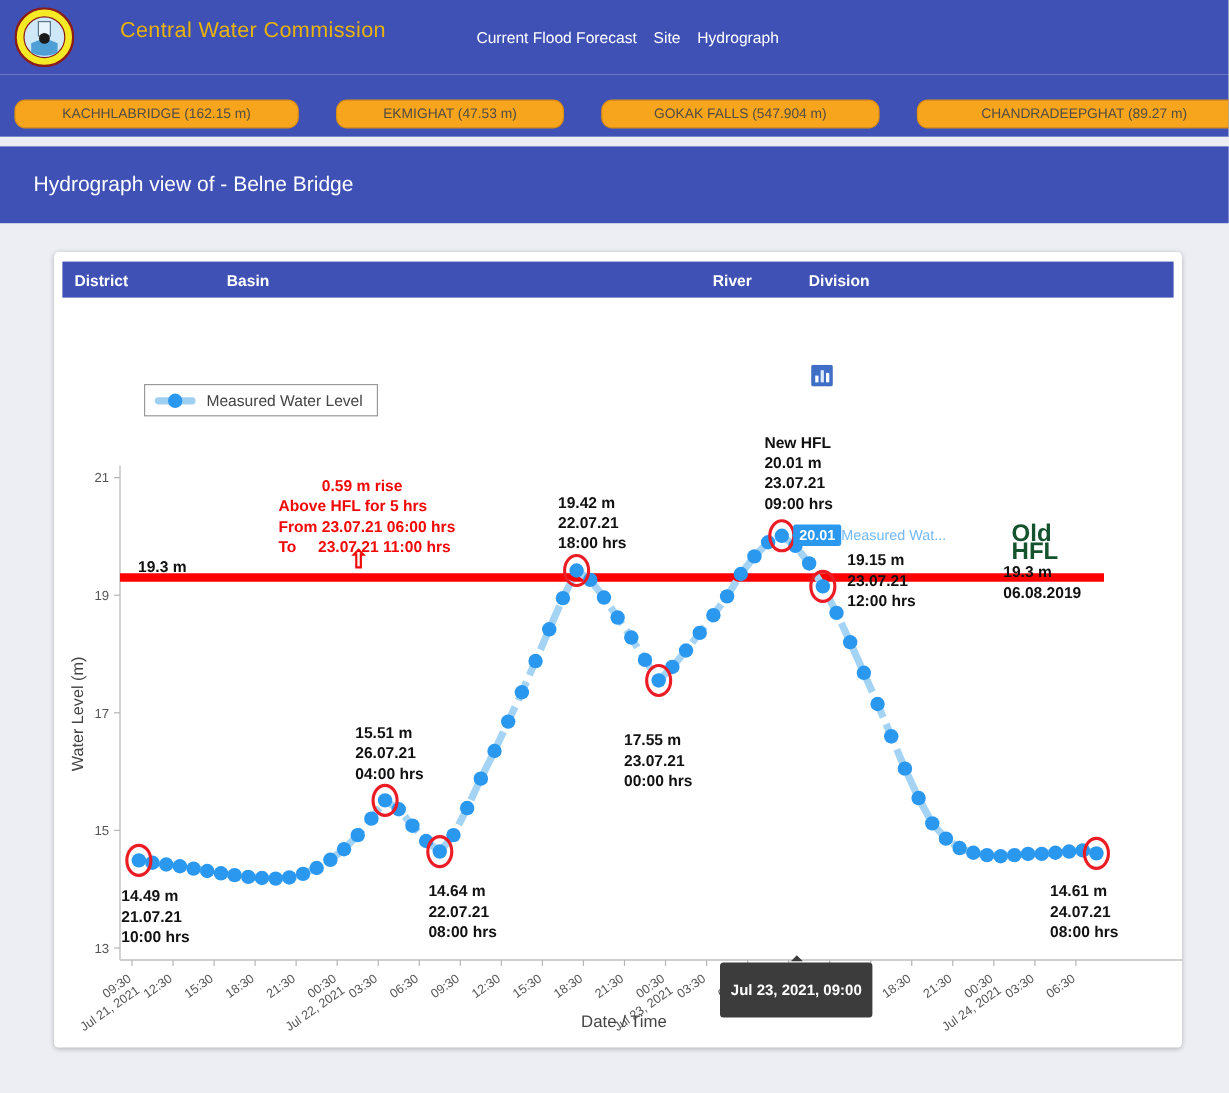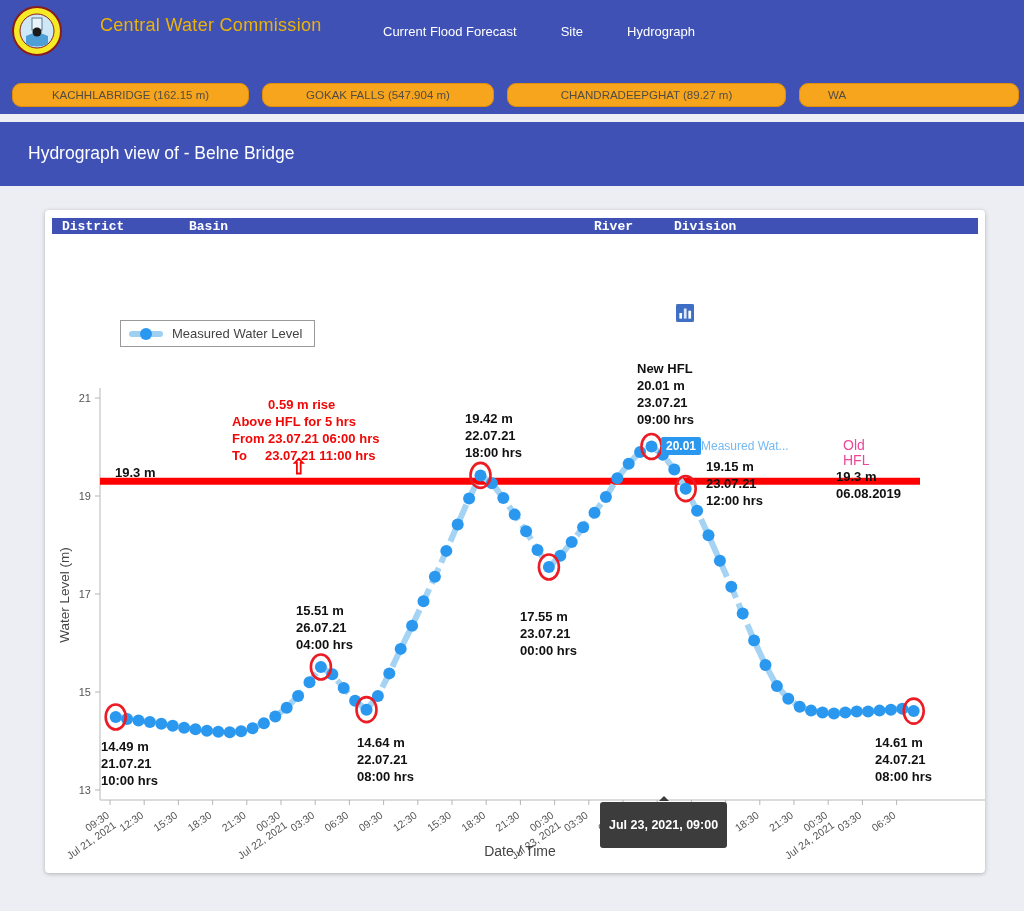--- a/index.html
+++ b/index.html
@@ -2,58 +2,58 @@
 <html><head>
 <meta charset="utf-8">
 <style>
   html,body{margin:0;padding:0;background:#eceef3;font-family:"Liberation Sans",sans-serif;}
   .page{position:relative;width:1024px;height:911px;background:#eceef3;overflow:hidden;}
 
   
   .header{position:absolute;left:0;top:0;width:1024px;height:62px;background:#3f51b5;}
   .logo{position:absolute;left:12px;top:6px;width:50px;height:50px;}
   .app-title{position:absolute;left:100px;top:15px;color:#eab308;font-size:18px;letter-spacing:.3px;}
-  .nav{position:absolute;left:383px;top:24px;display:flex;gap:44px;}
+  .nav{position:absolute;left:397px;top:24px;display:flex;gap:14px;}
   .nav span{color:#fff;font-size:13px;cursor:pointer;white-space:nowrap;}
 
   
-  .stations{position:absolute;left:0;top:62px;width:1024px;height:52px;background:#3f51b5;box-sizing:border-box;padding:21px 16px 0 12px;display:flex;gap:13px;overflow:hidden;}
+  .stations{position:absolute;left:0;top:62px;width:1024px;height:52px;background:#3f51b5;box-sizing:border-box;padding:21px 16px 0 12px;display:flex;gap:31px;overflow:hidden;}
   .station-btn{flex:none;height:24px;line-height:23px;box-sizing:border-box;background:#f8a51e;border:1px solid #dd8f0c;border-radius:9px;color:#514c42;font-size:11.5px;text-align:center;white-space:nowrap;cursor:pointer;}
   .station-btn.clipped{width:220px;text-align:left;padding-left:28px;}
 
   .gap-strip{position:absolute;left:0;top:114px;width:1024px;height:8px;background:#eceef3;}
   .banner{position:absolute;left:0;top:122px;width:1024px;height:64px;background:#3f51b5;padding-left:20px;}
   .banner-title{position:absolute;left:28px;top:21px;color:#fff;font-size:17.5px;}
 
   
   .card{position:absolute;left:45px;top:210px;width:940px;height:663px;background:#fff;border-radius:4px;box-shadow:0 1px 4px rgba(0,0,0,.25);}
   .info-table{position:absolute;left:7px;top:8px;width:926px;font-size:13px;}
   .tr{display:flex;}
-  .thead{background:#3f51b5;color:#fff;font-weight:bold;height:16px;align-items:center;font-family:Liberation Mono, monospace;}
+  .thead{background:#3f51b5;color:#fff;font-weight:bold;height:30px;align-items:center;}
   .tbody{color:#333;height:44px;align-items:center;border-bottom:1px solid #e3e3e3;}
   .td{box-sizing:border-box;padding-left:10px;white-space:nowrap;overflow:hidden;}
   .c0{width:127px;}.c1{width:405px;}.c2{width:80px;}.c3{width:314px;}
 
   
   .chart{position:absolute;left:0;top:90px;width:940px;height:573px;}
   .chart svg{position:absolute;left:0;top:0;z-index:1;}
   svg text{font-family:"Liberation Sans",sans-serif;}
 
   .legend{position:absolute;left:75px;top:20px;z-index:4;display:flex;align-items:center;gap:9px;background:#fff;border:1px solid #999;padding:5px 12px 5px 8px;}
   .legend-line{position:relative;width:34px;height:6px;background:#9fd0f2;border-radius:3px;}
   .legend-line i{position:absolute;left:11px;top:-3px;width:12px;height:12px;border-radius:50%;background:#2b98f0;}
   .legend-label{font-size:13px;color:#444;}
 
   .modebar{position:absolute;right:-9px;top:4px;z-index:4;display:flex;gap:7px;align-items:center;}
   .modebar .mb{width:18px;height:18px;cursor:pointer;}
 
   .annos{position:absolute;left:0;top:0;width:940px;height:573px;z-index:5;pointer-events:none;}
   .anno{position:absolute;font-size:13px;font-weight:bold;color:#111;line-height:17px;white-space:pre;}
   .anno.red{color:#f20707;}
-  .anno.gray{color:#ec4899;font-weight:normal;font-size:14px;line-height:15px;}
+  .anno.gray{color:#14532d;font-weight:bold;font-size:20px;line-height:15px;}
   .anno.arrow{font-size:21px;line-height:20px;}
 
   .hover-tip{position:absolute;z-index:6;background:#2b98f0;color:#fff;font-size:12px;font-weight:bold;padding:2px 5px;border-radius:2px;}
   .hover-tip:before{content:"";position:absolute;left:-5px;top:5px;border:4px solid transparent;border-right-color:#2b98f0;}
   .hover-trace{position:absolute;z-index:6;color:#74b9f1;font-size:12px;white-space:nowrap;}
   .axis-tip{position:absolute;z-index:7;background:#3c3c3c;color:#fff;font-size:12.5px;font-weight:bold;padding:16px 9px;border-radius:3px;white-space:nowrap;}
   .axis-tip:before{content:"";position:absolute;top:-6px;left:50%;margin-left:-5px;border:5px solid transparent;border-bottom-color:#3c3c3c;border-top:none;}
 </style>
 </head>
 <body>
@@ -71,20 +71,21 @@
     <div class="app-title">Central Water Commission</div>
     <div class="nav">
       <span>Current Flood Forecast</span>
       <span>Site</span>
       <span>Hydrograph</span>
     </div>
   </div>
 
   <div class="stations">
     <div class="station-btn" style="width:237px">KACHHLABRIDGE (162.15 m)</div>
+    <div class="station-btn" style="width:190px">EKMIGHAT (47.53 m)</div>
     <div class="station-btn" style="width:232px">GOKAK FALLS (547.904 m)</div>
     <div class="station-btn" style="width:279px">CHANDRADEEPGHAT (89.27 m)</div>
     <div class="station-btn clipped">WA</div>
   </div>
 
   <div class="gap-strip"></div>
 
   <div class="banner">
     <div class="banner-title">Hydrograph view of - Belne Bridge</div>
   </div>

